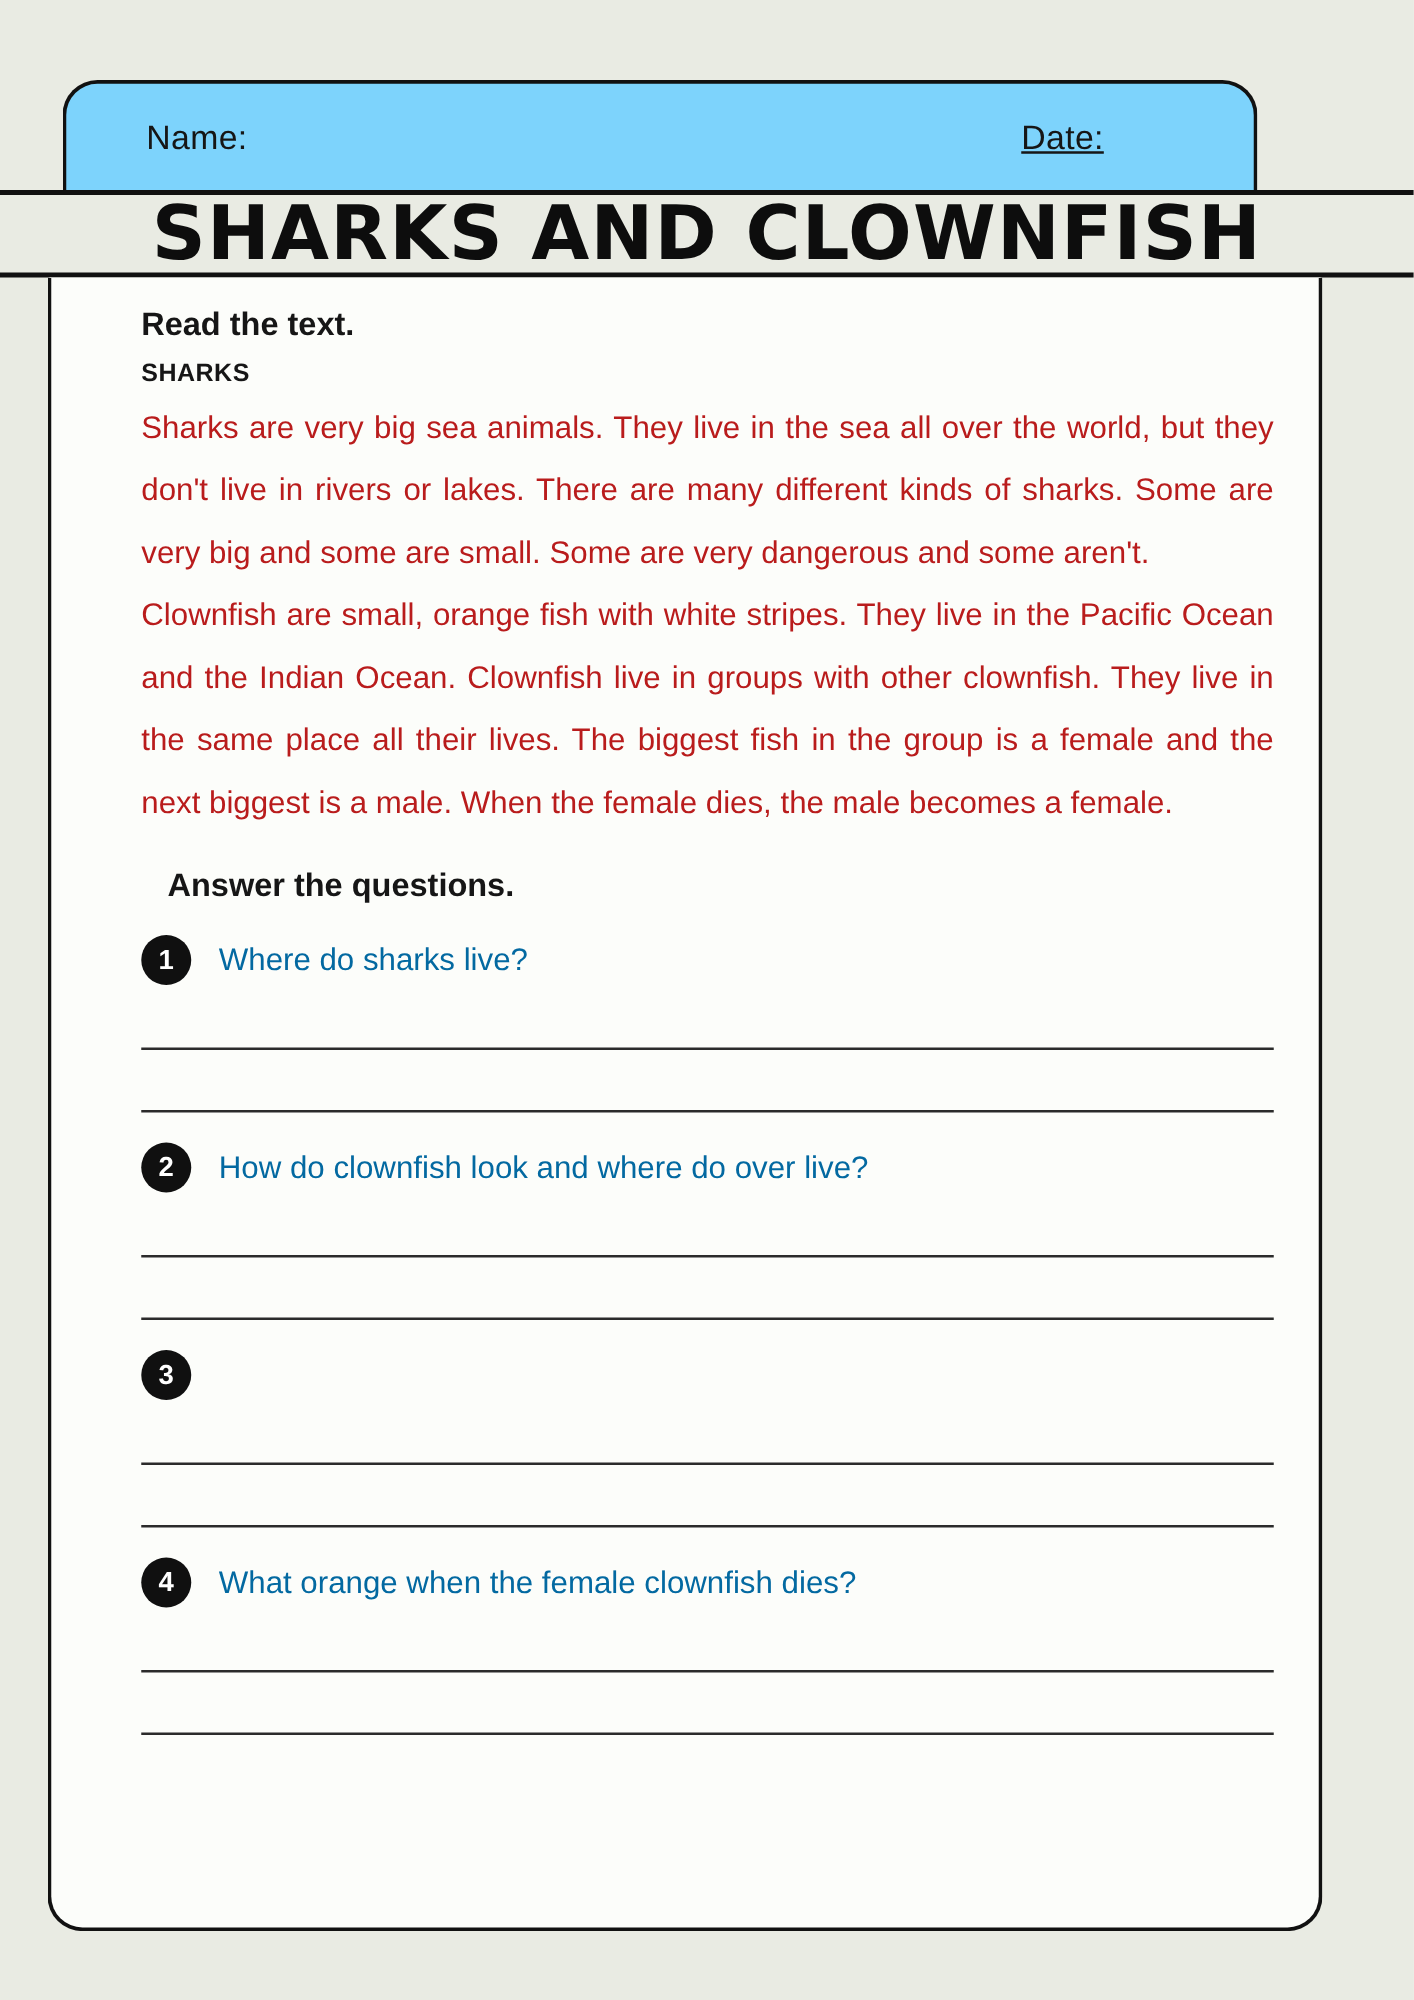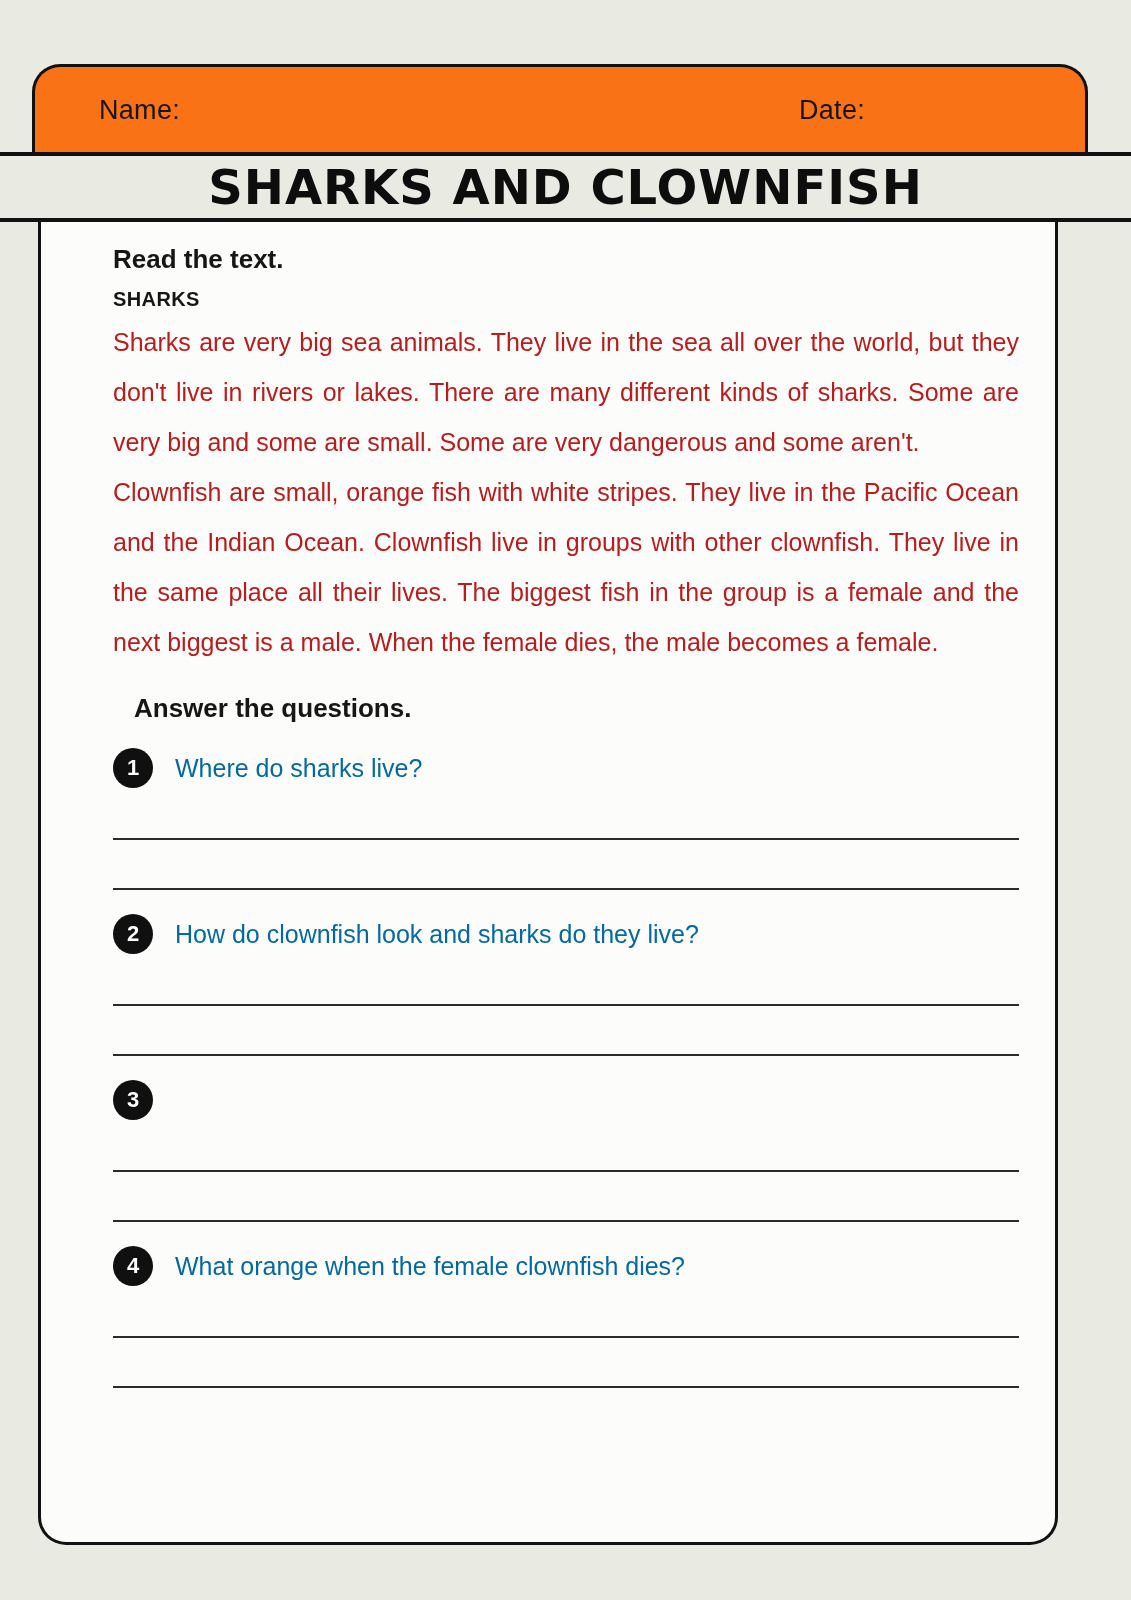--- a/index.html
+++ b/index.html
@@ -15,56 +15,56 @@
   .page {
     position: relative;
     width: 1131px;
     height: 1600px;
     overflow: hidden;
   }
 
   
   .name-date-box {
     position: absolute;
-    left: 32px;
+    left: 50px;
     top: 64px;
-    width: 1056px;
+    width: 956px;
     height: 90px;
-    background: #f97316;
+    background: #7dd3fc;
     border: 3px solid #111;
     border-bottom: none;
     border-radius: 28px 28px 0 0;
   }
   .name-label,
   .date-label {
     position: absolute;
     top: 28px;
     font-size: 27px;
     letter-spacing: 0.3px;
   }
   .name-label { left: 64px; }
-  .date-label { left: 764px; }
+  .date-label { left: 764px; text-decoration: underline; }
 
   
   .title-band {
     position: absolute;
     left: 0;
     top: 152px;
     width: 1131px;
     height: 70px;
     background: #e9ebe3;
     border-top: 4px solid #111;
     border-bottom: 4px solid #111;
     display: flex;
     align-items: center;
     justify-content: center;
   }
   .worksheet-title {
     font-family: "DejaVu Sans", "Liberation Sans", sans-serif;
-    font-size: 48px;
+    font-size: 60px;
     font-weight: bold;
     letter-spacing: 1px;
     color: #0d0d0d;
     white-space: nowrap;
   }
 
   
   .main-box {
     position: absolute;
     left: 38px;
@@ -163,21 +163,21 @@
         <div class="qnum">1</div>
         <div class="qtext">Where do sharks live?</div>
       </div>
       <div class="answer-line"></div>
       <div class="answer-line"></div>
     </div>
 
     <div class="qblock">
       <div class="question-row">
         <div class="qnum">2</div>
-        <div class="qtext">How do clownfish look and sharks do they live?</div>
+        <div class="qtext">How do clownfish look and where do over live?</div>
       </div>
       <div class="answer-line"></div>
       <div class="answer-line"></div>
     </div>
 
     <div class="qblock">
       <div class="question-row">
         <div class="qnum">3</div>
       </div>
       <div class="answer-line"></div>

